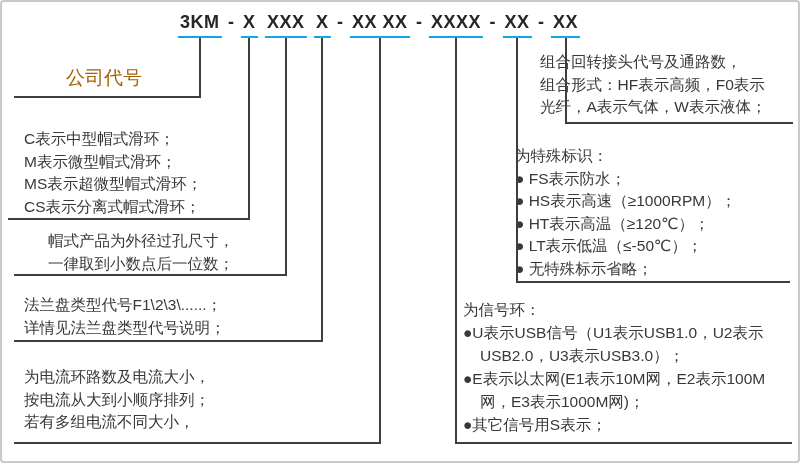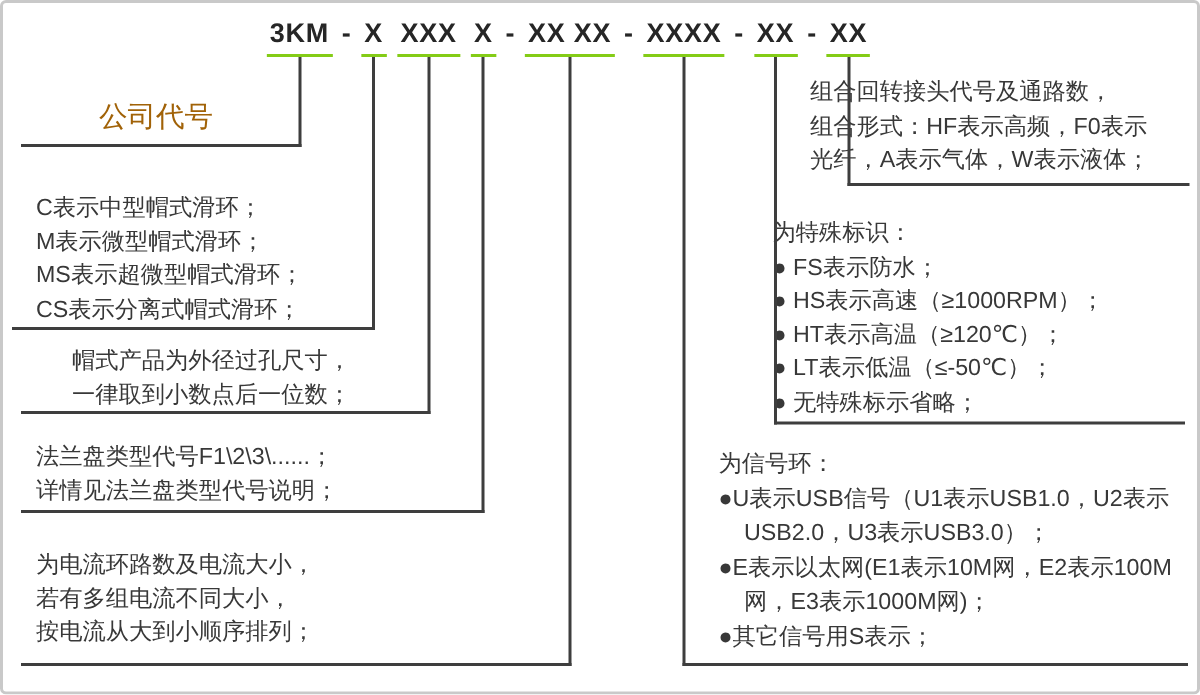--- a/index.html
+++ b/index.html
@@ -5,29 +5,29 @@
   html,body{margin:0;padding:0;background:#fff;}
   .canvas{
     position:relative;width:796px;height:459px;background:#ffffff;
     border:2px solid #c9c9c9;border-radius:4px;overflow:hidden;
     font-family:"Liberation Sans","DejaVu Sans",sans-serif;color:#383838;
   }
   .model-title{
     position:absolute;top:10px;left:377px;transform:translateX(-50%);
     font-size:18px;font-weight:700;color:#262626;white-space:pre;letter-spacing:0.5px;
   }
-  .seg{display:inline-block;border-bottom:2px solid #84cc16;padding:0 2px 3px 2px;}
+  .seg{display:inline-block;border-bottom:2px solid #0ea5e9;padding:0 2px 3px 2px;}
   .sep{display:inline-block;padding:0 1px 5px 1px;}
   .tblock{position:absolute;font-size:15.5px;line-height:22.5px;white-space:nowrap;}
   .tblock .tline.indent{padding-left:17px;}
   .company-label{position:absolute;left:64px;top:63px;font-size:19px;color:#a16207;}
   .vline,.hline{position:absolute;background:#3e3e3e;}
   .vline{width:2px;}
   .hline{height:2px;}
-  #signal-block{line-height:23px;margin-left:16px;}
+  #signal-block{line-height:23px;}
 </style>
 </head>
 <body>
 
 <div class="canvas">
 
   <div class="model-title" id="model-title"><span class="seg">3KM</span><span class="sep"> - </span><span class="seg">X</span><span class="sep"> </span><span class="seg">XXX</span><span class="sep"> </span><span class="seg">X</span><span class="sep"> - </span><span class="seg">XX XX</span><span class="sep"> - </span><span class="seg">XXXX</span><span class="sep"> - </span><span class="seg">XX</span><span class="sep"> - </span><span class="seg">XX</span></div>
 
   <div class="company-label">公司代号</div>
 
@@ -43,22 +43,22 @@
       <div class="tline">一律取到小数点后一位数；</div>
     </div>
 
   <div class="tblock" style="left:22px;top:292px;" id="flange-block">
       <div class="tline">法兰盘类型代号F1\2\3\......；</div>
       <div class="tline">详情见法兰盘类型代号说明；</div>
     </div>
 
   <div class="tblock" style="left:22px;top:364px;" id="current-block">
       <div class="tline">为电流环路数及电流大小，</div>
+      <div class="tline">按电流从大到小顺序排列；</div>
       <div class="tline">若有多组电流不同大小，</div>
-      <div class="tline">按电流从大到小顺序排列；</div>
     </div>
 
   <div class="tblock" style="left:461px;top:296px;" id="signal-block">
       <div class="tline">为信号环：</div>
       <div class="tline">●U表示USB信号（U1表示USB1.0，U2表示</div>
       <div class="tline indent">USB2.0，U3表示USB3.0）；</div>
       <div class="tline">●E表示以太网(E1表示10M网，E2表示100M</div>
       <div class="tline indent">网，E3表示1000M网)；</div>
       <div class="tline">●其它信号用S表示；</div>
     </div>

